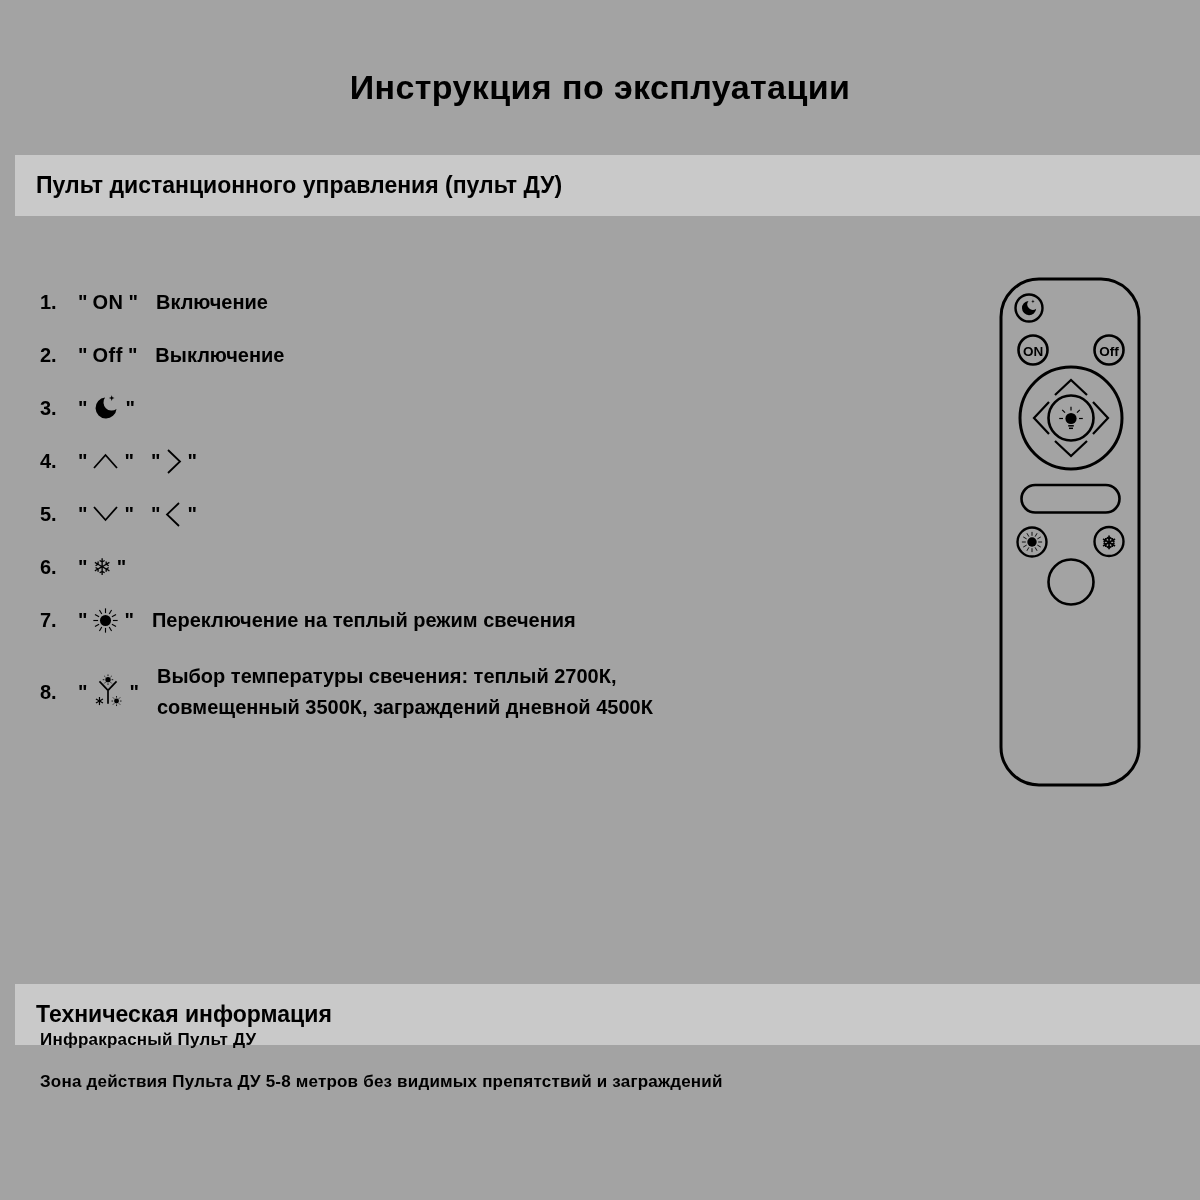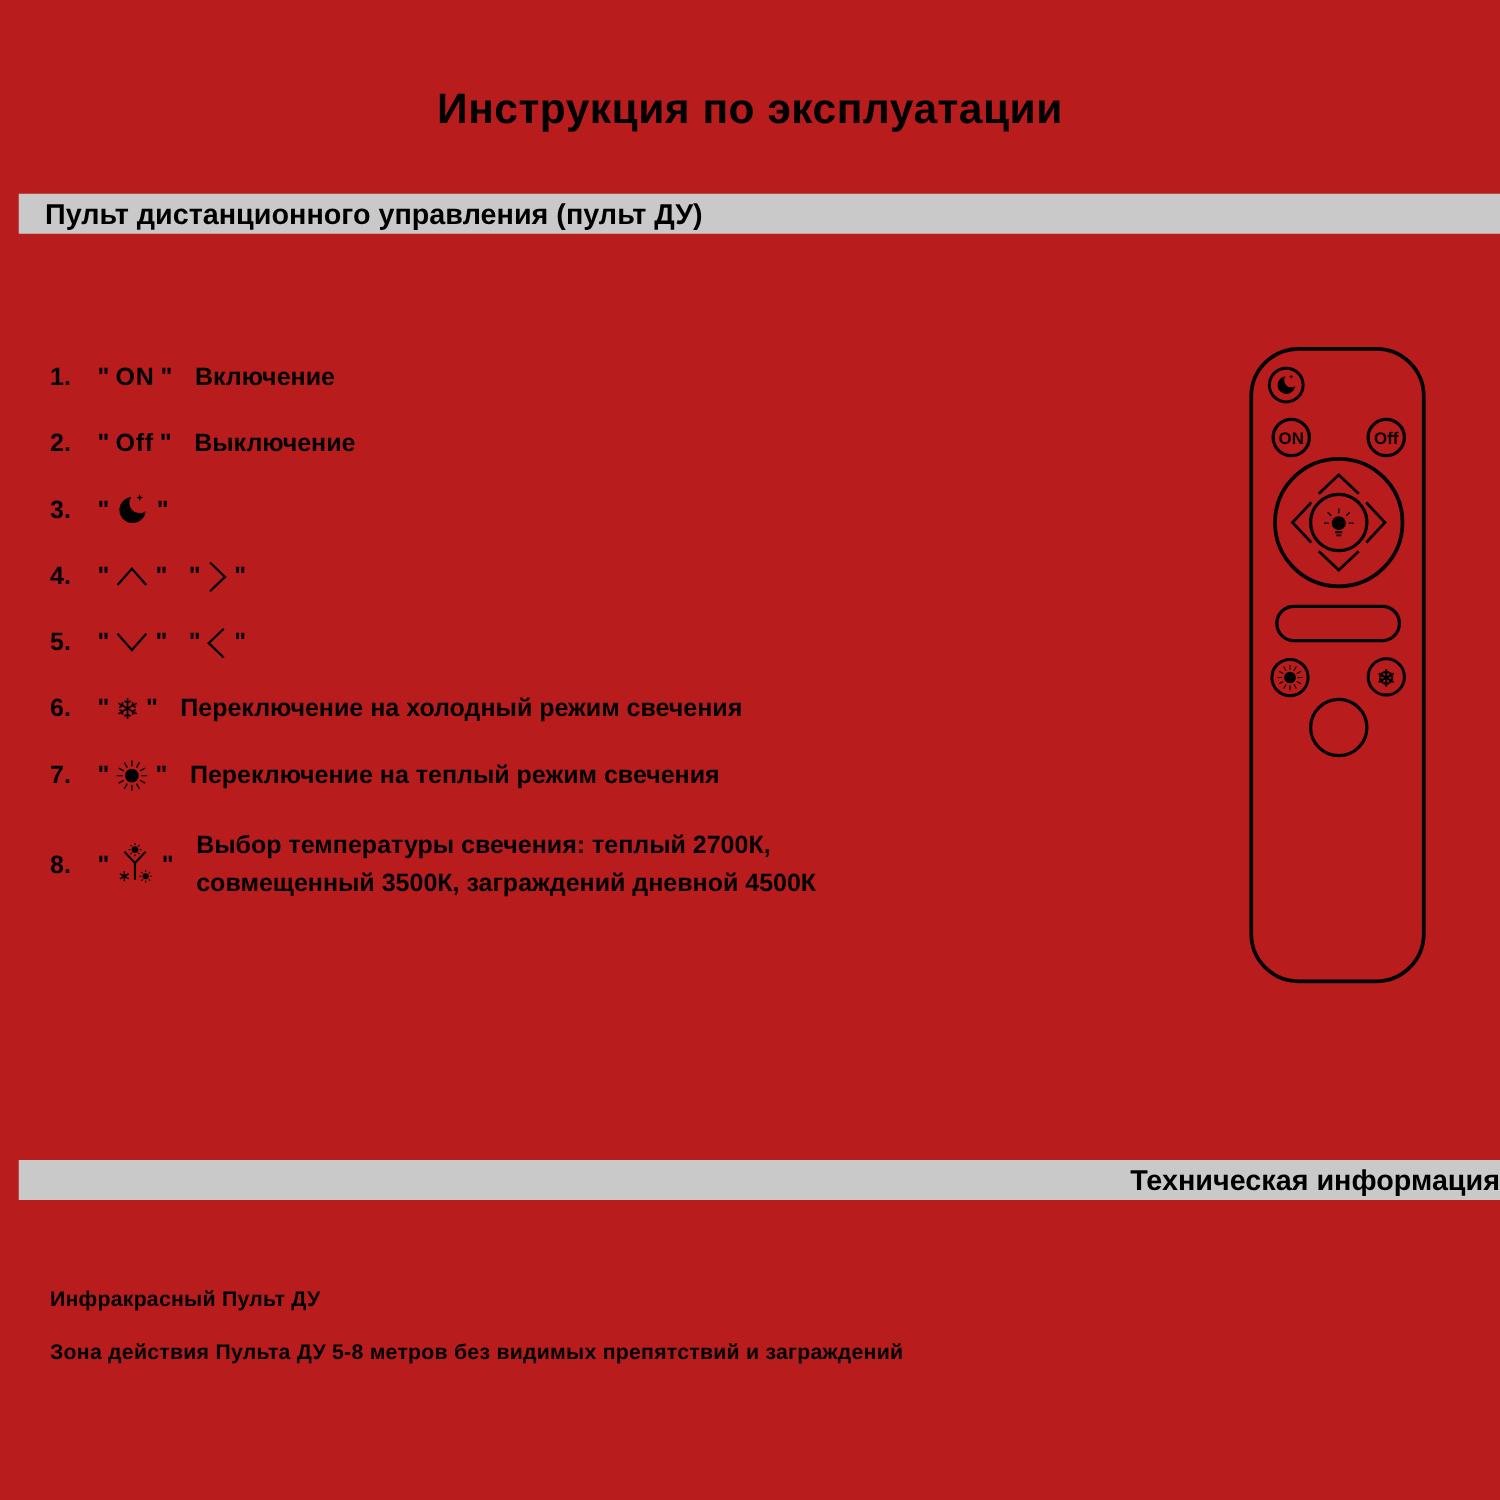--- a/index.html
+++ b/index.html
@@ -1,25 +1,25 @@
 <!DOCTYPE html>
 <html><head>
 <meta charset="utf-8">
 <style>
   html,body{margin:0;padding:0;background:#ffffff;}
-  #page{position:relative;width:1200px;height:1200px;background:#b91c1c;overflow:hidden;
+  #page{position:relative;width:1200px;height:1200px;background:#a3a3a3;overflow:hidden;
         font-family:"Liberation Sans",sans-serif;color:#000;}
 
   .doc-title{position:absolute;top:68px;left:0;width:100%;text-align:center;
              font-size:34px;font-weight:bold;letter-spacing:.4px;}
 
-  .section-bar{position:absolute;left:15px;right:0;height:32px;display:flex;align-items:center;
+  .section-bar{position:absolute;left:15px;right:0;height:61px;display:flex;align-items:center;
                padding-left:21px;box-sizing:border-box;font-size:23px;font-weight:bold;}
   #bar-remote{top:155px;}
-  #bar-tech{top:928px;justify-content:flex-end;}
+  #bar-tech{top:984px;}
 
   #instruction-list{position:absolute;left:40px;top:290px;width:900px;}
   .item{display:flex;align-items:center;height:24px;margin-bottom:29px;
         font-size:20px;font-weight:bold;white-space:nowrap;}
   .item.multiline{height:auto;white-space:normal;}
   .num{width:33px;flex-shrink:0;}
   .syms{display:flex;align-items:center;margin-right:13px;flex-shrink:0;}
   .q{margin:0 5px;}
   .q.group2{margin-left:12px;}
   .sym-text{letter-spacing:.5px;}
@@ -117,21 +117,20 @@
       </div>
       <div class="item">
         <span class="num">6.</span>
         <span class="syms">
           <span class="q">"</span>
           <span class="sym-icon">
     <span class="snow">❄</span>
   </span>
           <span class="q">"</span>
         </span>
-        <span class="label">Переключение на холодный режим свечения</span>
       </div>
       <div class="item">
         <span class="num">7.</span>
         <span class="syms">
           <span class="q">"</span>
           <span class="sym-icon">
     <svg width="27" height="27" viewBox="0 0 24 24" fill="none">
       <circle cx="12" cy="12" r="4.9" fill="#000"></circle>
       <g class="rays">
                 <line x1="18.60" y1="12.00" x2="22.80" y2="12.00" stroke="#000" stroke-width="1"></line>

